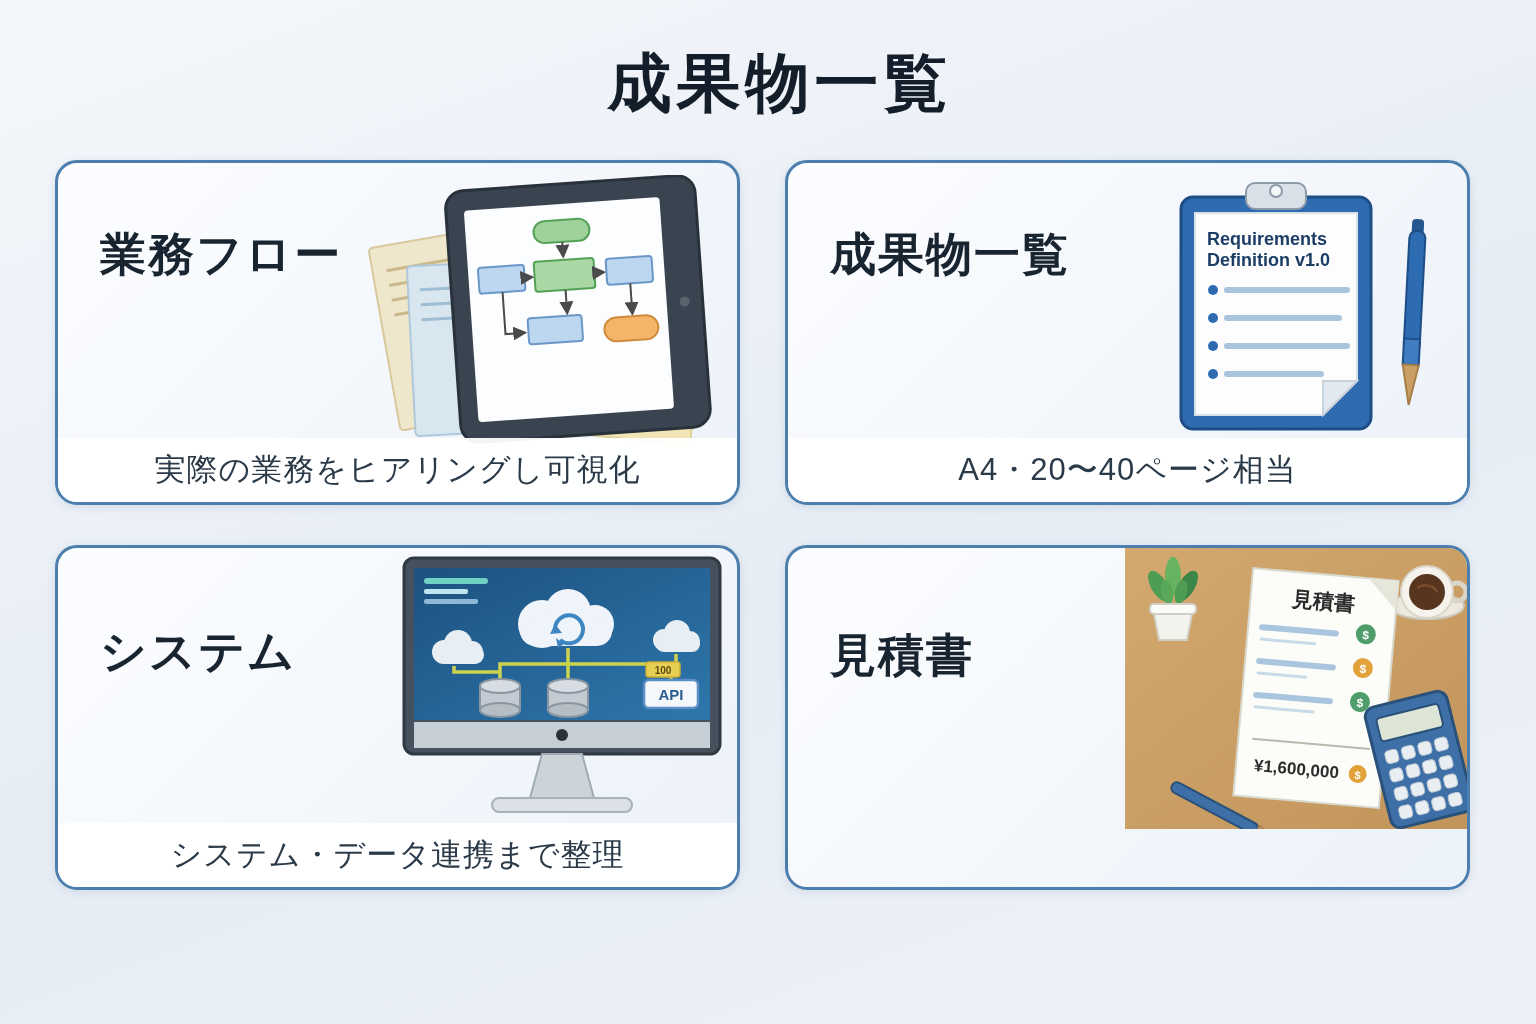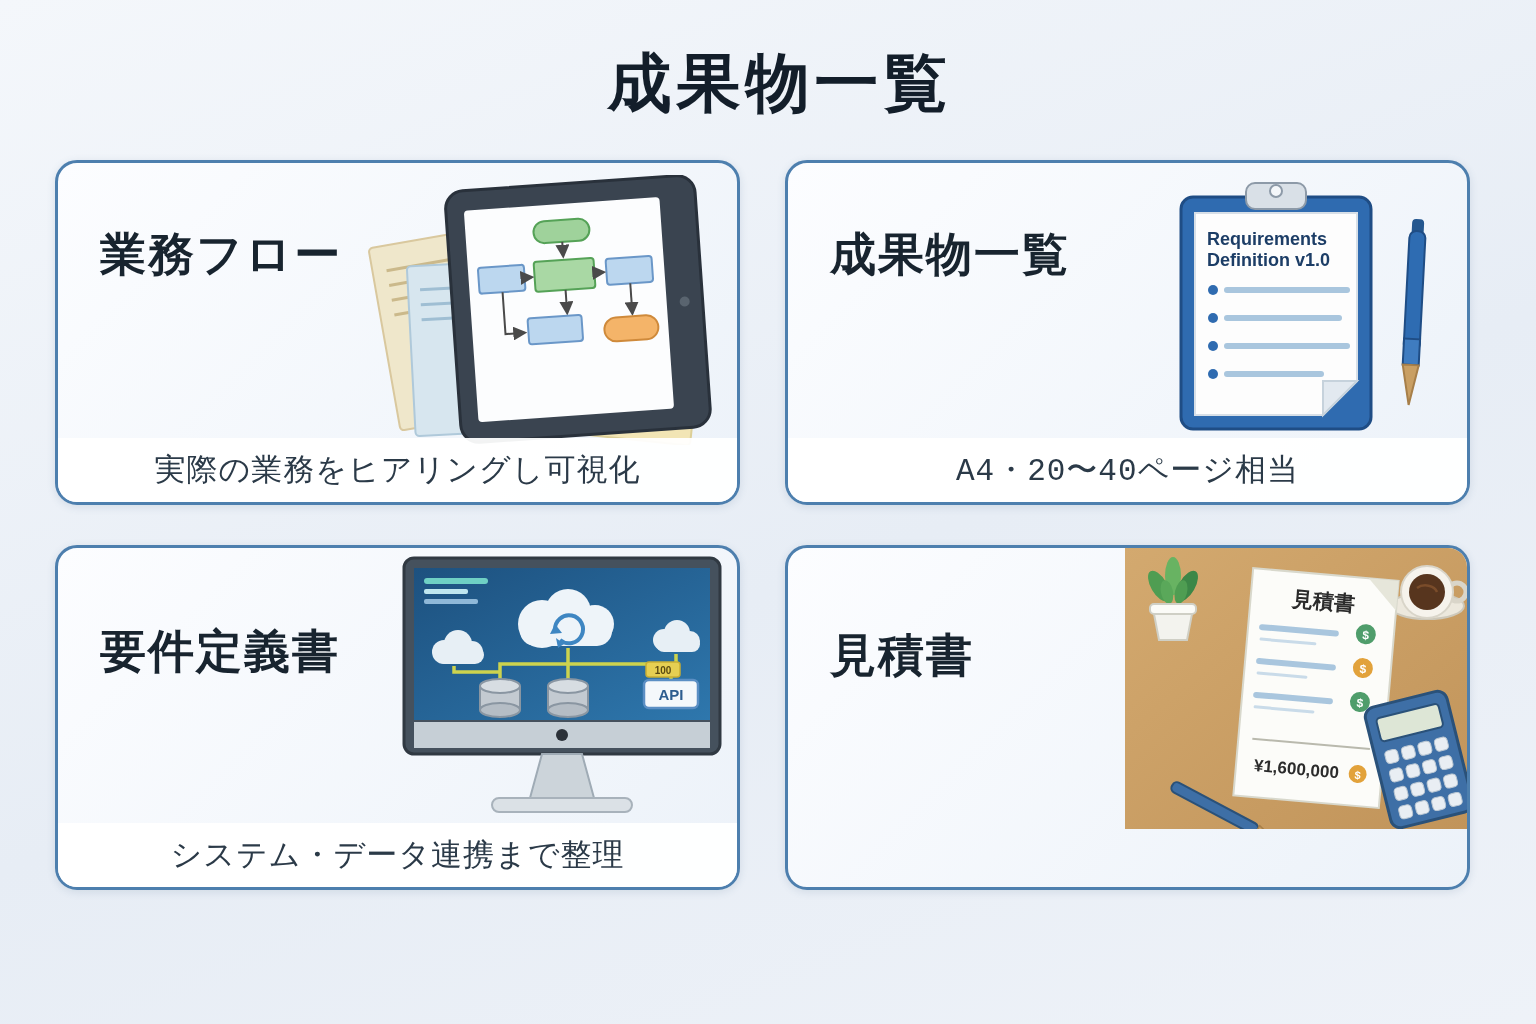--- a/index.html
+++ b/index.html
@@ -28,21 +28,21 @@
     position:absolute; left:42px; top:62px;
     font-size:46px; font-weight:800; color:#18242f; letter-spacing:2px;
     line-height:1.3; z-index:2;
   }
   .card--3 .card-title { top:74px; }
   .card--4 .card-title { top:78px; }
   .card-caption {
     position:absolute; left:0; right:0; bottom:0; height:64px;
     background:rgba(255,255,255,.94);
     display:flex; align-items:center; justify-content:center;
-    font-size:31px; color:#2b3a48; letter-spacing:1px; z-index:3;font-family:Liberation Mono, monospace;
+    font-size:31px; color:#2b3a48; letter-spacing:1px; z-index:3;
   }
   .illus { position:absolute; z-index:1; }
   .illus--tablet   { right:14px; top:12px; }
   .illus--clipboard{ right:26px; top:8px; }
   .illus--monitor  { left:334px; top:4px; }
   .illus--desk     { right:0; top:0; }
 </style>
 </head>
 <body>
 
@@ -126,21 +126,21 @@
       <path d="M254,194 L262,234 L270,194 z" fill="#c99f63" stroke="#a77f49" stroke-width="2"></path>
     </g>
   </svg>
   <div class="card-caption">
     <span>A4・20〜40ページ相当</span>
   </div>
 </div>
 
 <div class="card card--3">
   <div class="card-title">
-    <span style="display:block">要件定義書</span>
+    <span style="display:block">システム</span>
   </div>
   <svg class="illus illus--monitor" width="340" height="278" viewBox="0 0 340 278">
     <defs>
       <linearGradient id="g3" x1="0" y1="0" x2="1" y2="1">
         <stop offset="0" stop-color="#1d517f"></stop>
           <stop offset="1" stop-color="#2e77ad"></stop>
       </linearGradient>
     </defs>
     <g>
       <rect x="12" y="6" width="316" height="196" rx="10" fill="#45515d" stroke="#303942" stroke-width="3"></rect>

